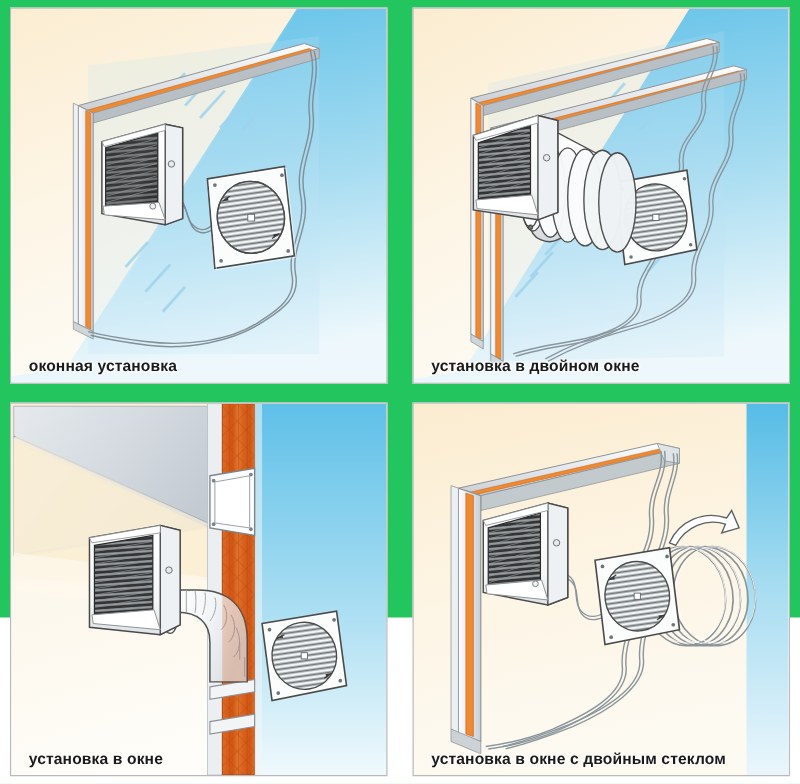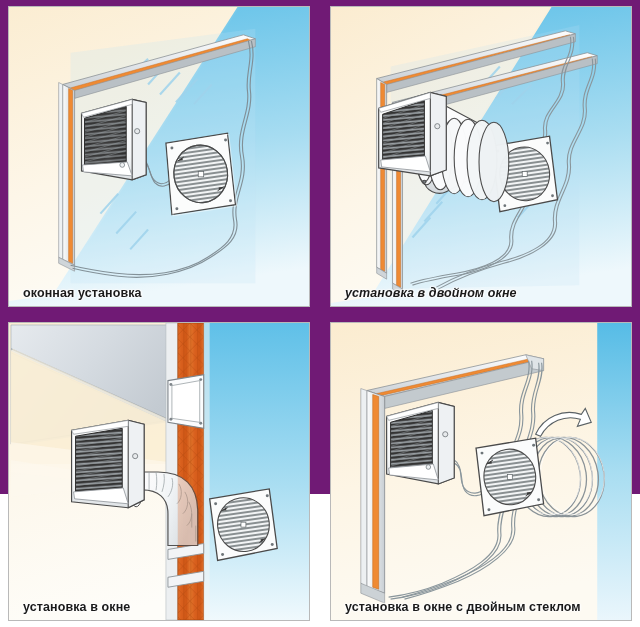--- a/index.html
+++ b/index.html
@@ -10,31 +10,31 @@
   body {
     width: 640px;
     height: 627px;
     font-family: "Liberation Sans", sans-serif;
     overflow: hidden;
   }
   .sheet {
     position: relative;
     width: 640px;
     height: 494px;
-    background: #701a75;
+    background: #22c55e;
   }
   .panel {
     position: absolute;
     overflow: hidden;
     border: 1px solid #b9b9b9;
     box-sizing: border-box;
     background: #ffffff;
   }
   #panel-1 { left: 8px;   top: 6px;   width: 302px; height: 301px; }
-  #panel-2 { left: 330px; top: 6px;   width: 302px; height: 301px; font-style: italic; }
+  #panel-2 { left: 330px; top: 6px;   width: 302px; height: 301px; }
   #panel-3 { left: 8px;   top: 322px; width: 302px; height: 299px; }
   #panel-4 { left: 330px; top: 322px; width: 302px; height: 299px; padding-left: 20px; }
 
   .scene {
     position: absolute;
     left: 0; top: 0; right: 0; bottom: 0;
   }
   .scene svg { display: block; width: 100%; height: 100%; }
 
   .caption {

